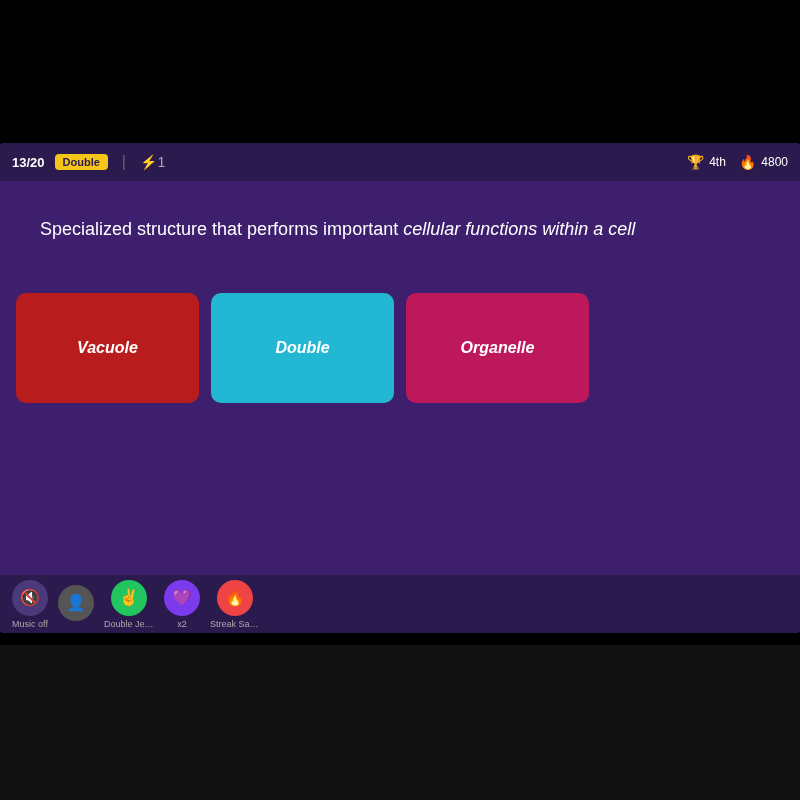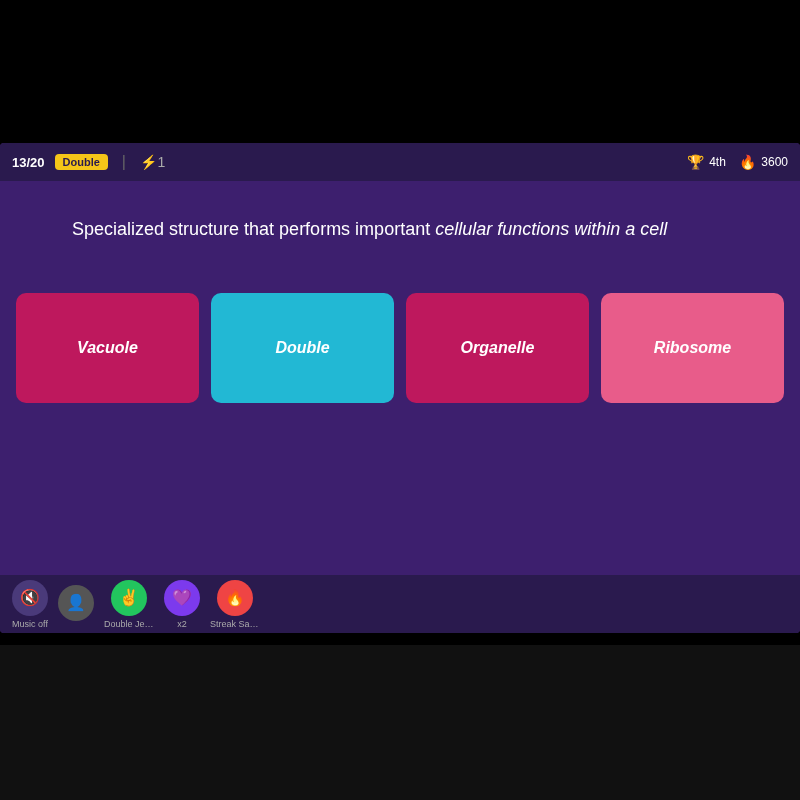--- a/index.html
+++ b/index.html
@@ -84,21 +84,20 @@
       display: flex;
       align-items: center;
       gap: 4px;
       color: #fff;
       font-size: 12px;
     }
 
     
     .question-area {
       padding: 35px 40px 20px 40px;
-      margin-left: 32px;
     }
 
     .question-text {
       color: #fff;
       font-size: 18px;
       font-weight: 500;
       line-height: 1.5;
     }
 
     .question-text em {
@@ -126,21 +125,21 @@
 
     .answer-card-text {
       color: #fff;
       font-size: 16px;
       font-weight: 600;
       text-align: center;
       padding: 8px;
       font-style: italic;
     }
 
-    .card-blue { background: #be185d; }
+    .card-blue { background: #b91c1c; }
     .card-cyan { background: #22b8d4; }
     .card-yellow { background: #be185d; }
     .card-pink { background: #e85c8a; }
 
     
     .bottom-toolbar {
       position: absolute;
       bottom: 0;
       left: 0;
       width: 100%;
@@ -218,44 +217,41 @@
     <span class="divider-line">|</span>
     <span class="lightning-icon">⚡1</span>
 
     <div class="top-bar-right">
       <div class="rank-badge">
         <span class="rank-icon">🏆</span>
         <span>4th</span>
       </div>
       <div class="score-badge">
         <span class="rank-icon">🔥</span>
-        <span>3600</span>
+        <span>4800</span>
       </div>
     </div>
   </div>
 
   <div class="question-area">
     <p class="question-text">
       <span>Specialized structure that performs important </span><em>cellular functions within a cell</em>
     </p>
   </div>
 
   <div class="answer-grid">
     <div class="answer-card card-blue">
       <span class="answer-card-text">Vacuole</span>
     </div>
     <div class="answer-card card-cyan">
       <span class="answer-card-text">Double</span>
     </div>
     <div class="answer-card card-yellow">
       <span class="answer-card-text">Organelle</span>
     </div>
-    <div class="answer-card card-pink">
-      <span class="answer-card-text">Ribosome</span>
-    </div>
   </div>
 
   <div class="bottom-toolbar">
     <div class="tool-item">
       <div class="tool-icon-circle tool-icon-music">
         <span>🔇</span>
       </div>
       <span class="tool-label">Music off</span>
     </div>
     <div class="tool-item">

